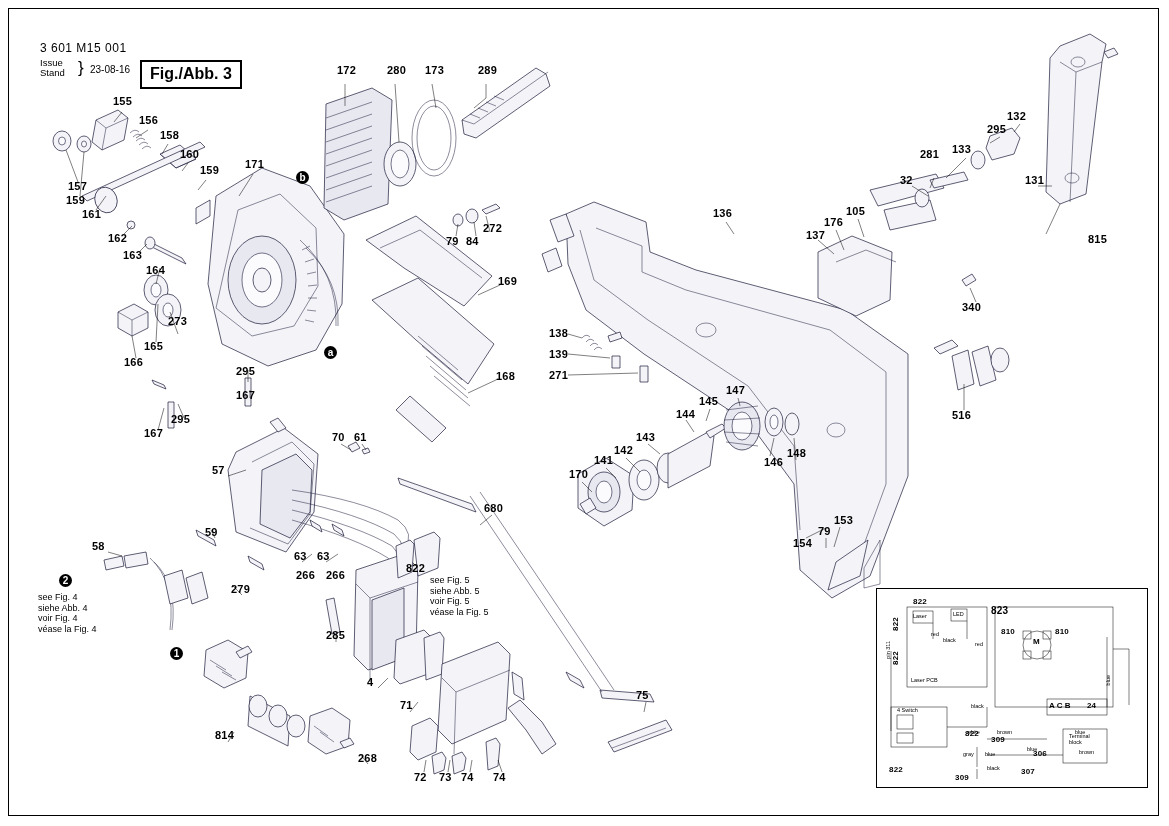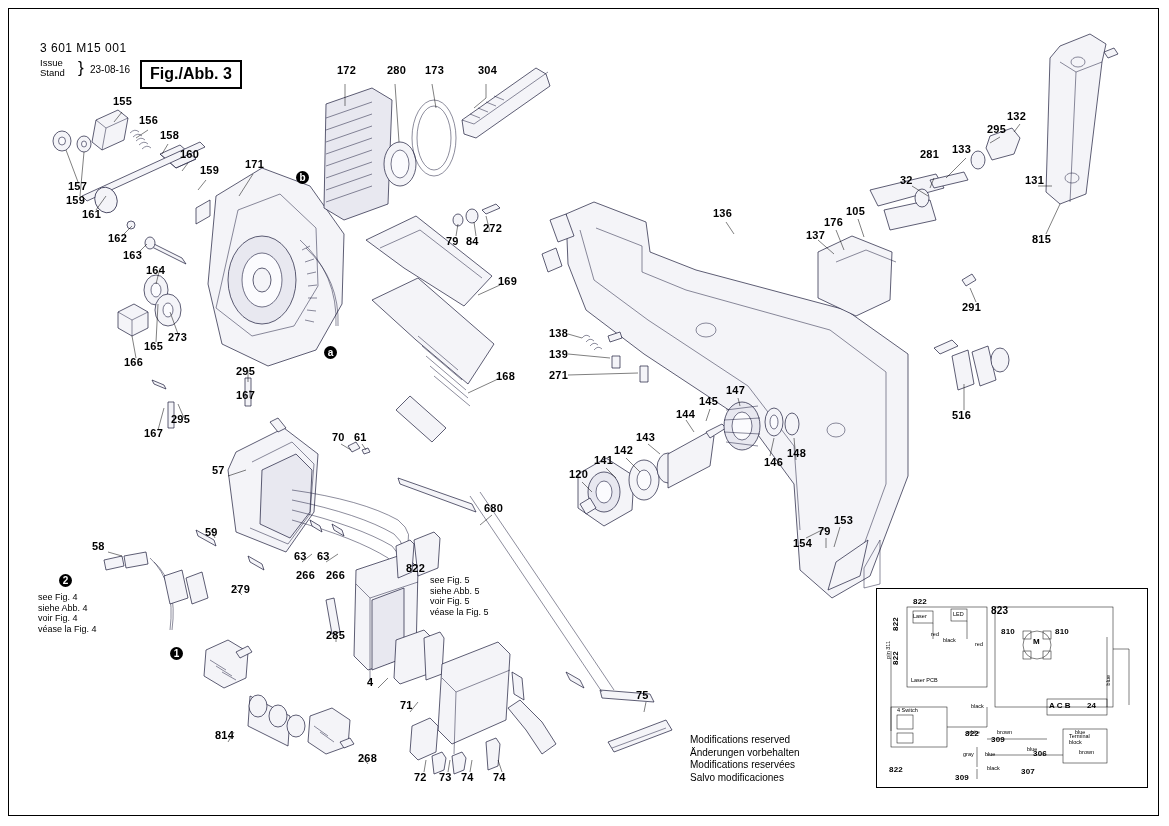--- a/index.html
+++ b/index.html
@@ -346,34 +346,34 @@
         <path d="M470 772 l2 -12"></path>
         <path d="M502 772 l-4 -12"></path>
       <path d="M1106 712 l-12 -4"></path>
     </g>
   </svg>
 
   <div>
     <div class="num" style="left:337px;top:64px">172</div>
     <div class="num" style="left:387px;top:64px">280</div>
     <div class="num" style="left:425px;top:64px">173</div>
-    <div class="num" style="left:478px;top:64px">304</div>
+    <div class="num" style="left:478px;top:64px">289</div>
     <div class="num" style="left:113px;top:95px">155</div>
     <div class="num" style="left:139px;top:114px">156</div>
     <div class="num" style="left:160px;top:129px">158</div>
     <div class="num" style="left:180px;top:148px">160</div>
     <div class="num" style="left:200px;top:164px">159</div>
     <div class="num" style="left:245px;top:158px">171</div>
     <div class="num" style="left:68px;top:180px">157</div>
     <div class="num" style="left:66px;top:194px">159</div>
     <div class="num" style="left:82px;top:208px">161</div>
     <div class="num" style="left:108px;top:232px">162</div>
     <div class="num" style="left:123px;top:249px">163</div>
     <div class="num" style="left:146px;top:264px">164</div>
-    <div class="num" style="left:168px;top:331px">273</div>
+    <div class="num" style="left:168px;top:315px">273</div>
     <div class="num" style="left:144px;top:340px">165</div>
     <div class="num" style="left:124px;top:356px">166</div>
     <div class="num" style="left:236px;top:365px">295</div>
     <div class="num" style="left:236px;top:389px">167</div>
     <div class="num" style="left:144px;top:427px">167</div>
     <div class="num" style="left:171px;top:413px">295</div>
     <div class="num" style="left:446px;top:235px">79</div>
     <div class="num" style="left:466px;top:235px">84</div>
     <div class="num" style="left:483px;top:222px">272</div>
     <div class="num" style="left:498px;top:275px">169</div>
@@ -384,30 +384,30 @@
     <div class="num" style="left:713px;top:207px">136</div>
     <div class="num" style="left:806px;top:229px">137</div>
     <div class="num" style="left:824px;top:216px">176</div>
     <div class="num" style="left:846px;top:205px">105</div>
     <div class="num" style="left:900px;top:174px">32</div>
     <div class="num" style="left:920px;top:148px">281</div>
     <div class="num" style="left:952px;top:143px">133</div>
     <div class="num" style="left:987px;top:123px">295</div>
     <div class="num" style="left:1007px;top:110px">132</div>
     <div class="num" style="left:1025px;top:174px">131</div>
-    <div class="num" style="left:1032px;top:233px">815</div>
-    <div class="num" style="left:962px;top:301px">291</div>
+    <div class="num" style="left:1088px;top:233px">815</div>
+    <div class="num" style="left:962px;top:301px">340</div>
     <div class="num" style="left:952px;top:409px">516</div>
     <div class="num" style="left:676px;top:408px">144</div>
     <div class="num" style="left:699px;top:395px">145</div>
     <div class="num" style="left:726px;top:384px">147</div>
     <div class="num" style="left:636px;top:431px">143</div>
     <div class="num" style="left:614px;top:444px">142</div>
     <div class="num" style="left:594px;top:454px">141</div>
-    <div class="num" style="left:569px;top:468px">120</div>
+    <div class="num" style="left:569px;top:468px">170</div>
     <div class="num" style="left:764px;top:456px">146</div>
     <div class="num" style="left:787px;top:447px">148</div>
     <div class="num" style="left:834px;top:514px">153</div>
     <div class="num" style="left:818px;top:525px">79</div>
     <div class="num" style="left:793px;top:537px">154</div>
     <div class="num" style="left:332px;top:431px">70</div>
     <div class="num" style="left:354px;top:431px">61</div>
     <div class="num" style="left:212px;top:464px">57</div>
     <div class="num" style="left:205px;top:526px">59</div>
     <div class="num" style="left:92px;top:540px">58</div>
@@ -438,26 +438,20 @@
 
   <div class="lbl" style="left:430px;top:575px">see Fig. 5
 siehe Abb. 5
 voir Fig. 5
 véase la Fig. 5</div>
   <div class="lbl" style="left:38px;top:592px">see Fig. 4
 siehe Abb. 4
 voir Fig. 4
 véase la Fig. 4</div>
 
-  <div id="notes">
-    <div>Modifications reserved</div>
-    <div>Änderungen vorbehalten</div>
-    <div>Modifications reservées</div>
-    <div>Salvo modificaciones</div>
-  </div>
 
   <div id="schem">
     <svg viewBox="0 0 270 198" style="width:270px;height:198px;left:0;top:0">
       <g class="ln">
         <rect x="30" y="18" width="80" height="80"></rect>
         <rect x="36" y="22" width="20" height="12"></rect>
         <rect x="74" y="20" width="16" height="12"></rect>
         <rect x="118" y="18" width="118" height="100"></rect>
         <circle cx="160" cy="56" r="14"></circle>
         <rect x="146" y="42" width="8" height="8"></rect>

